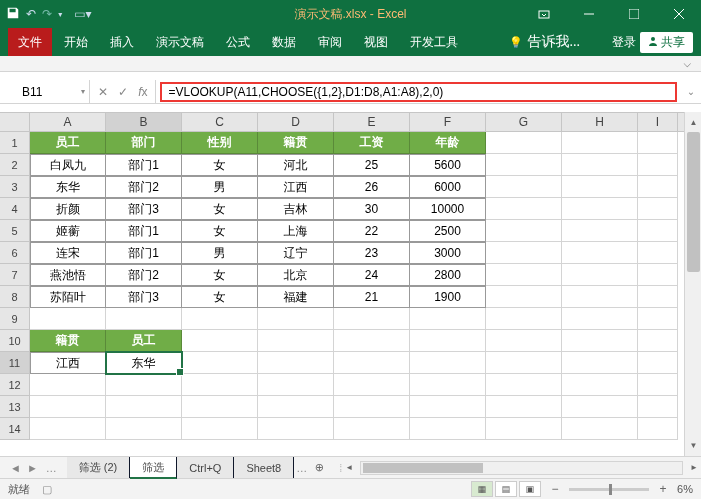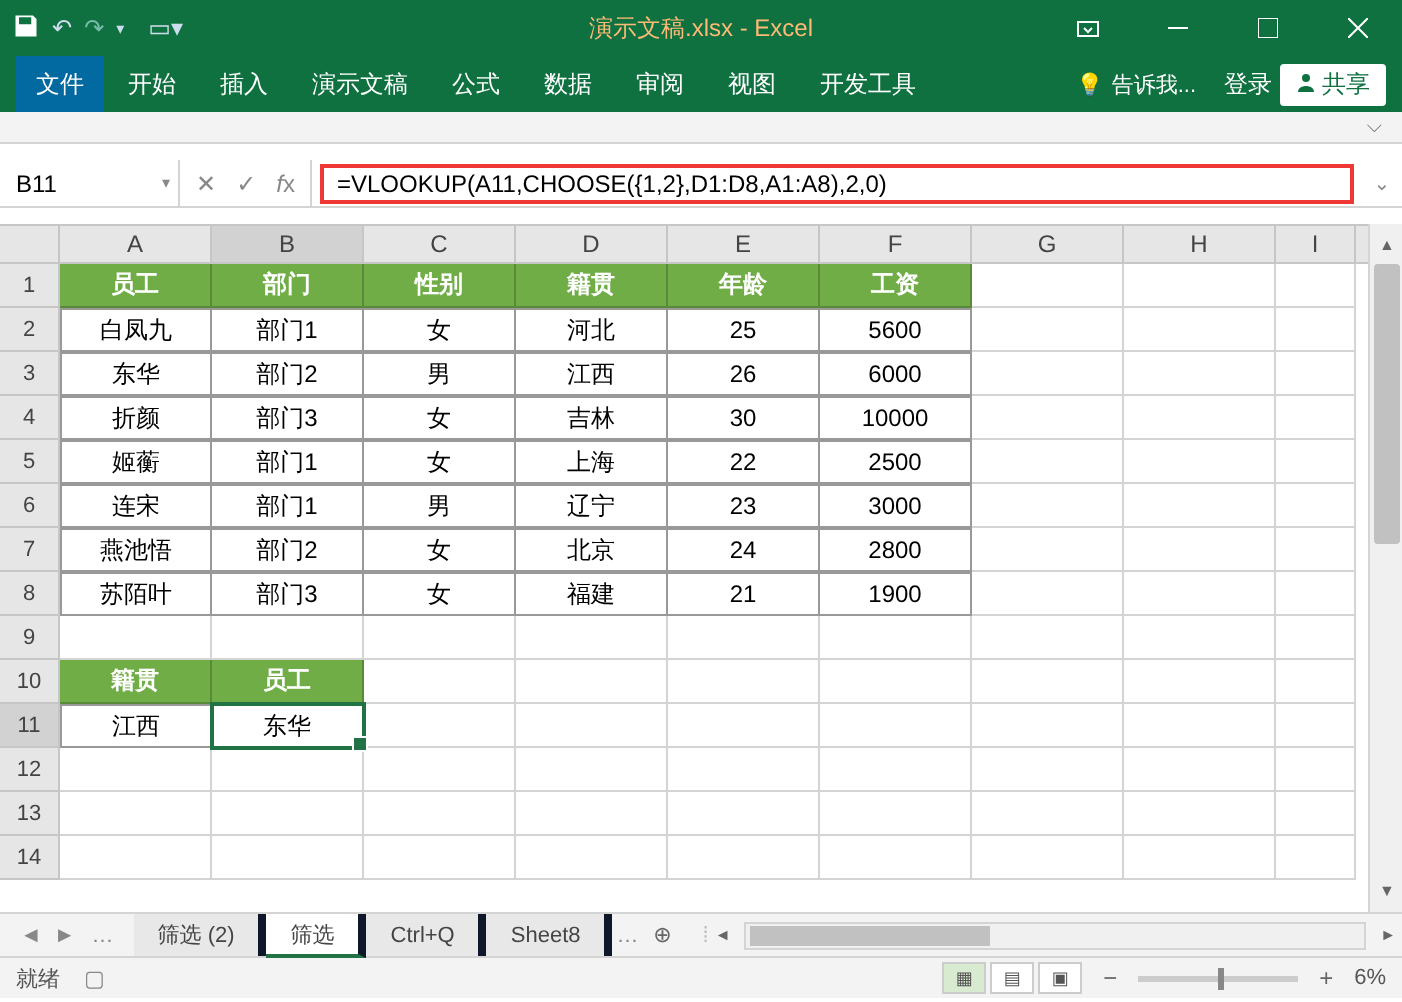--- a/index.html
+++ b/index.html
@@ -9,30 +9,30 @@
 .title-bar { height: 28px; background: #0f7040; color: #fff; display: flex; align-items: center; position: relative; }
 .title-left { display: flex; align-items: center; gap: 6px; padding-left: 6px; }
 .title-left svg { width: 14px; height: 14px; }
 .title-center { position: absolute; left: 50%; transform: translateX(-50%); font-size: 12px; color: #fdba74; }
 .title-right { position: absolute; right: 0; display: flex; align-items: center; height: 100%; }
 .win-btn { width: 45px; height: 28px; display: flex; align-items: center; justify-content: center; cursor: pointer; }
 
 
 .ribbon { height: 28px; background: #0f7040; display: flex; align-items: center; color: #fff; padding: 0 8px; gap: 2px; }
 .ribbon-tab { padding: 0 10px; height: 28px; display: flex; align-items: center; cursor: pointer; font-size: 12px; }
-.ribbon-tab.file { background: #0369a1; }
+.ribbon-tab.file { background: #b91c1c; }
 .ribbon-right { margin-left: auto; display: flex; align-items: center; gap: 4px; }
 .share-btn { background: #fff; color: #0f7040; padding: 2px 8px; display: flex; align-items: center; gap: 3px; border-radius: 2px; }
 
 
 .collapse-bar { height: 16px; background: #f3f3f3; border-bottom: 1px solid #d4d4d4; display: flex; justify-content: flex-end; align-items: center; padding-right: 10px; font-size: 10px; color: #777; cursor: pointer; }
 
 
 .formula-row { height: 24px; display: flex; align-items: stretch; border-bottom: 1px solid #d4d4d4; background: #fff; }
-.name-box { width: 90px; border-right: 1px solid #d4d4d4; display: flex; align-items: center; padding: 0 8px; font-size: 12px; position: relative; }
+.name-box { width: 90px; border-right: 1px solid #d4d4d4; display: flex; align-items: center; padding: 0 22px; font-size: 12px; position: relative; }
 .name-box::after { content: "▾"; position: absolute; right: 4px; font-size: 8px; color: #888; }
 .formula-btns { display: flex; align-items: center; padding: 0 8px; gap: 10px; border-right: 1px solid #d4d4d4; color: #888; }
 .formula-btns span { cursor: pointer; }
 .formula-input-wrap { flex: 1; display: flex; align-items: center; padding: 2px 4px; position: relative; }
 .formula-input { flex: 1; border: 2px solid #ed3833; padding: 2px 6px; font-size: 12px; font-family: Consolas, monospace; height: 20px; display: flex; align-items: center; }
 .formula-expand { width: 20px; display: flex; align-items: center; justify-content: center; color: #888; cursor: pointer; font-size: 10px; }
 
 .spacer { height: 8px; }
 
 
@@ -61,21 +61,21 @@
 .vscroll-thumb { position: absolute; top: 20px; left: 2px; width: 13px; height: 140px; background: #c1c1c1; border-radius: 2px; }
 .vscroll-arrow { position: absolute; left: 0; width: 17px; height: 17px; display: flex; align-items: center; justify-content: center; font-size: 8px; color: #666; cursor: pointer; }
 .vscroll-arrow.up { top: 2px; }
 .vscroll-arrow.down { bottom: 2px; }
 
 
 .sheet-tabs-row { height: 22px; display: flex; align-items: center; background: #f3f3f3; border-top: 1px solid #d4d4d4; font-size: 11px; }
 .tab-nav { display: flex; gap: 6px; padding: 0 10px; color: #888; }
 .tab-nav span { cursor: pointer; }
 .sheet-tabs { display: flex; align-items: stretch; height: 100%; }
-.sheet-tab { padding: 0 12px; display: flex; align-items: center; border-right: 4px solid #0f172a; background: #e8e8e8; cursor: pointer; color: #444; }
+.sheet-tab { padding: 0 12px; display: flex; align-items: center; border-right: 1px solid #0f172a; background: #e8e8e8; cursor: pointer; color: #444; }
 .sheet-tab.active { background: #fff; border-bottom: 2px solid #217346; margin-bottom: -1px; font-weight: 500; }
 .add-sheet { width: 24px; display: flex; align-items: center; justify-content: center; cursor: pointer; color: #666; }
 .hscroll { flex: 1; height: 14px; background: #f0f0f0; margin: 0 4px; position: relative; border: 1px solid #d4d4d4; }
 .hscroll-thumb { position: absolute; left: 2px; top: 1px; width: 120px; height: 10px; background: #c1c1c1; }
 .hscroll-arrow { font-size: 8px; color: #666; padding: 0 3px; cursor: pointer; }
 
 
 .status-bar { height: 21px; background: #f3f3f3; border-top: 1px solid #d4d4d4; display: flex; align-items: center; padding: 0 8px; font-size: 11px; color: #555; }
 .status-right { margin-left: auto; display: flex; align-items: center; gap: 8px; }
 .view-btns { display: flex; gap: 2px; }
@@ -132,22 +132,22 @@
   <div class="ribbon-tab">开始</div>
   <div class="ribbon-tab">插入</div>
   <div class="ribbon-tab">演示文稿</div>
   <div class="ribbon-tab">公式</div>
   <div class="ribbon-tab">数据</div>
   <div class="ribbon-tab">审阅</div>
   <div class="ribbon-tab">视图</div>
   <div class="ribbon-tab">开发工具</div>
   <div class="ribbon-right">
     <span style="font-size:11px;">💡</span>
-    <span style="font-size:11px;">告诉我...</span>
-    <span style="margin-left:10px;">登录</span>
+    <span style="font-size:14px;font-family:Liberation Serif, serif;">告诉我...</span>
+    <span style="margin-left:28px;">登录</span>
     <div class="share-btn">
       <span><svg width="10" height="10" viewBox="0 0 10 10" fill="#0f7040">
             <circle cx="5" cy="3" r="2"></circle>
             <path d="M1 10c0-2 2-3 4-3s4 1 4 3"></path>
           </svg></span>
       <span>共享</span>
     </div>
   </div>
 </div>
 
@@ -204,22 +204,22 @@
           <div class="row-h">12</div>
           <div class="row-h">13</div>
           <div class="row-h">14</div>
         </div>
       <div class="cells" id="cells">
           <div class="row">
             <div class="cell header-cell" style="width: 76px;">员工</div>
             <div class="cell header-cell" style="width: 76px;">部门</div>
             <div class="cell header-cell" style="width: 76px;">性别</div>
             <div class="cell header-cell" style="width: 76px;">籍贯</div>
+            <div class="cell header-cell" style="width: 76px;">工资</div>
             <div class="cell header-cell" style="width: 76px;">年龄</div>
-            <div class="cell header-cell" style="width: 76px;">工资</div>
             <div class="cell" style="width: 76px;"></div>
             <div class="cell" style="width: 76px;"></div>
             <div class="cell" style="width: 40px;"></div>
           </div>
           <div class="row">
             <div class="cell data" style="width: 76px;">白凤九</div>
             <div class="cell data" style="width: 76px;">部门1</div>
             <div class="cell data" style="width: 76px;">女</div>
             <div class="cell data" style="width: 76px;">河北</div>
             <div class="cell data" style="width: 76px;">25</div>

